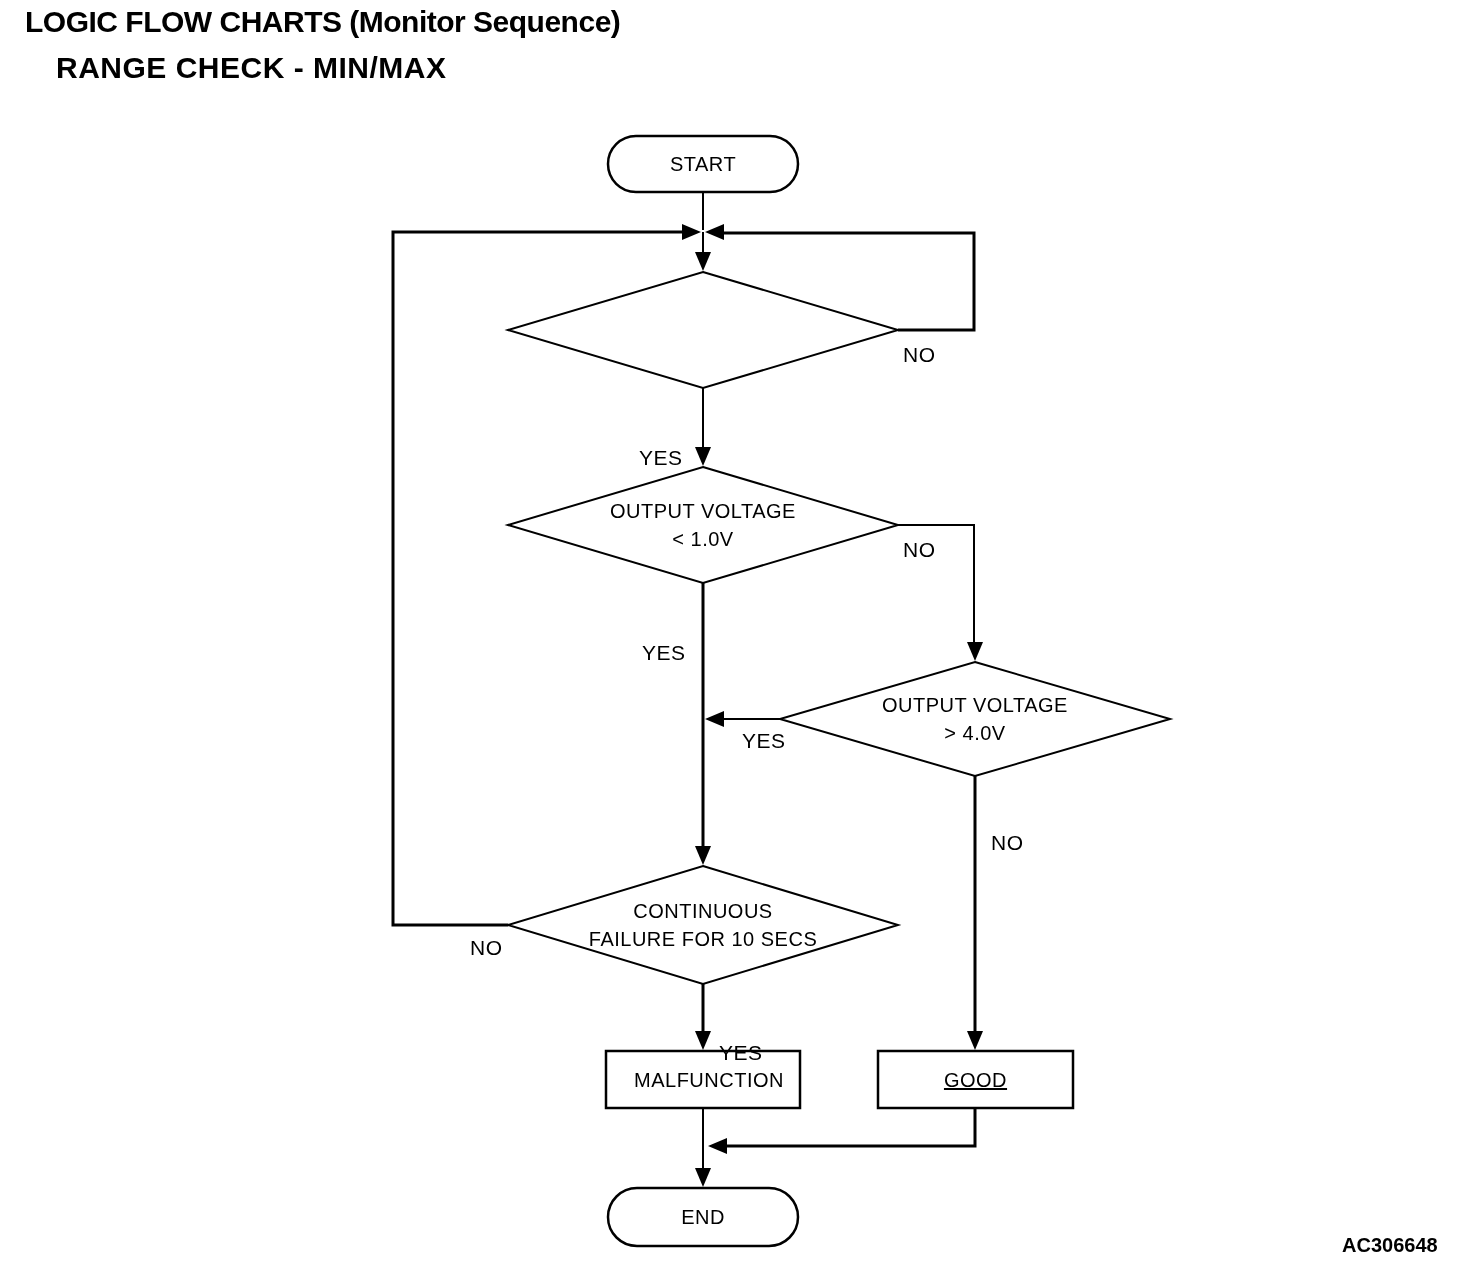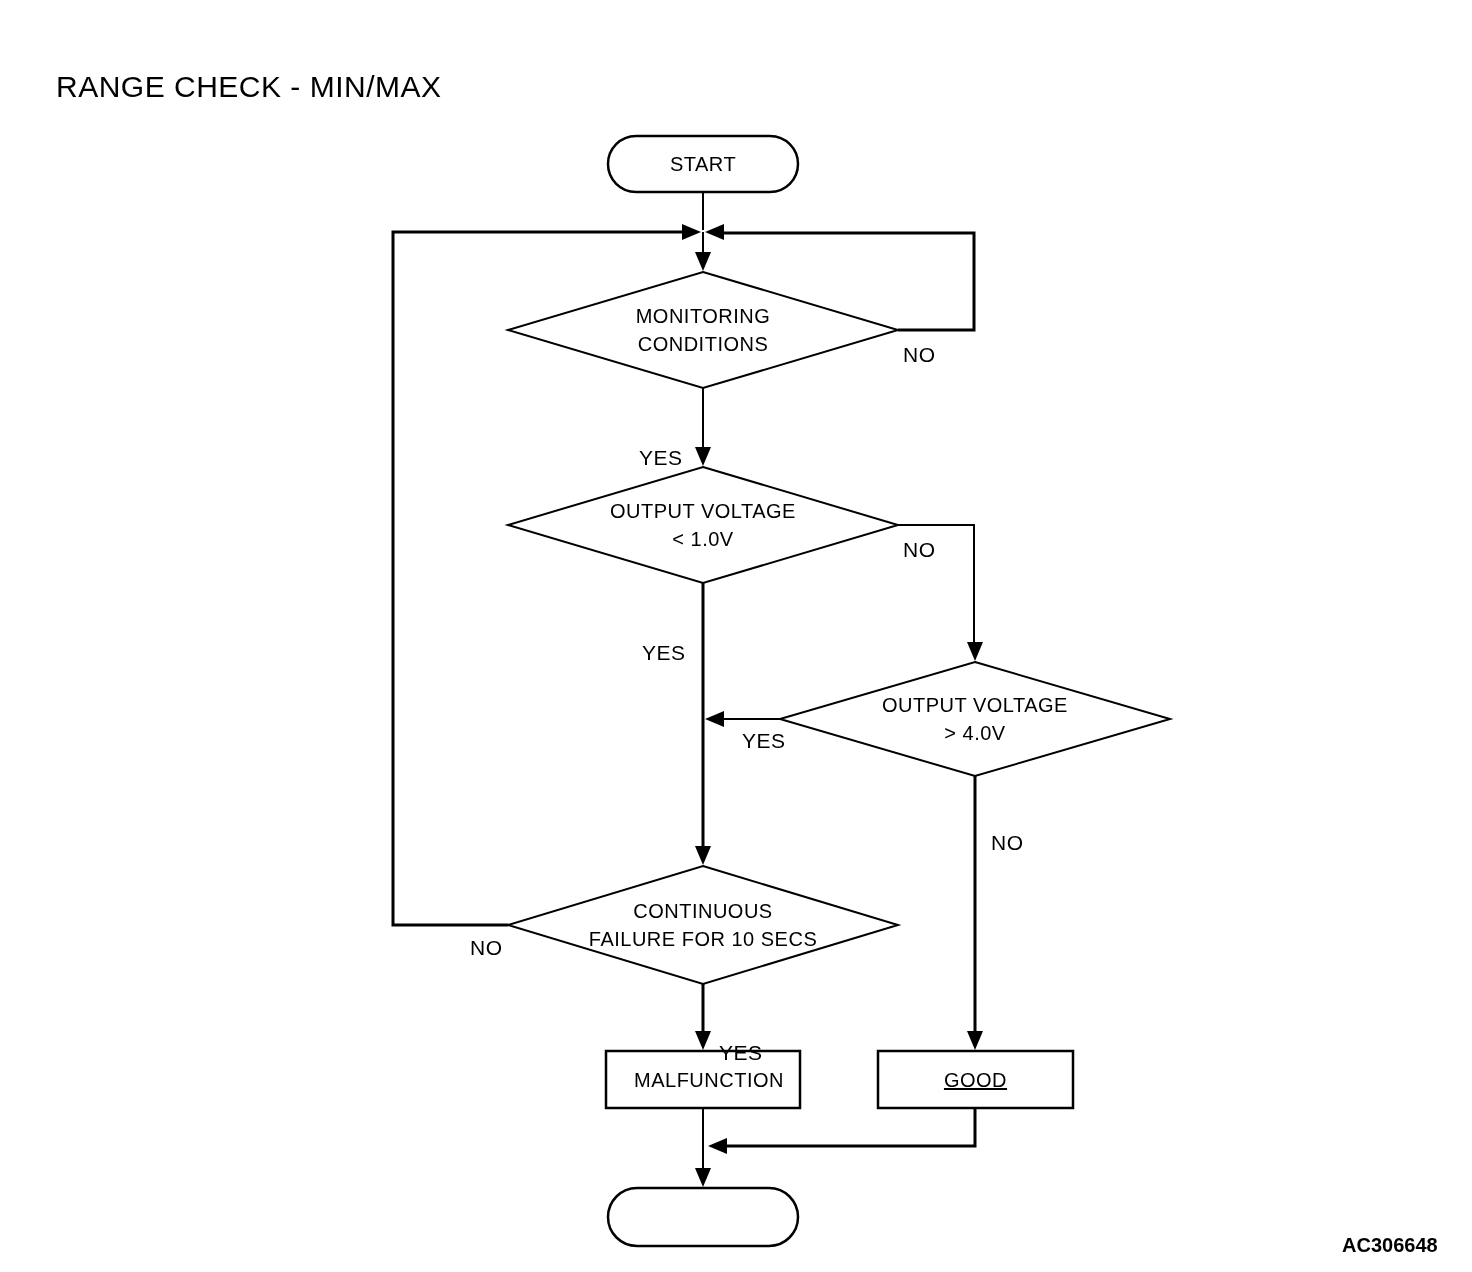--- a/index.html
+++ b/index.html
@@ -26,23 +26,23 @@
     left: 25px;
     top: 5px;
     font-size: 30px;
     font-weight: bold;
     letter-spacing: -0.5px;
     white-space: nowrap;
   }
   .subtitle {
     position: absolute;
     left: 56px;
-    top: 70px;
+    top: 51px;
     font-size: 30px;
-    font-weight: normal;
+    font-weight: bold;
     letter-spacing: 0.5px;
     white-space: nowrap;
   }
   .node-label {
     position: absolute;
     display: flex;
     flex-direction: column;
     align-items: center;
     justify-content: center;
     text-align: center;
@@ -85,20 +85,21 @@
   .arrowhead {
     fill: #000000;
     stroke: none;
   }
 </style>
 </head>
 <body>
 
 <div id="page">
 
+  <div class="title">LOGIC FLOW CHARTS (Monitor Sequence)</div>
   <div class="subtitle">RANGE CHECK - MIN/MAX</div>
 
   <svg id="flow-svg" width="1472" height="1272" viewBox="0 0 1472 1272">
 
     <g>
       <path class="conn" d="M703 192 V230"></path>
     </g>
 
     <g>
       <path class="conn" d="M703 232 V254"></path>
@@ -167,44 +168,41 @@
 
     <rect class="shape" x="606" y="1051" width="194" height="57" stroke-width="2.5"></rect>
 
     <rect class="shape" x="878" y="1051" width="195" height="57" stroke-width="2.5"></rect>
 
     <rect class="shape" x="608" y="1188" width="190" height="58" rx="29" ry="29" stroke-width="2.5"></rect>
   </svg>
 
   <div class="node-label" style="left:608px; top:136px; width:190px; height:56px;">START</div>
 
-  <div class="node-label" style="left:508px; top:272px; width:390px; height:116px;">
-    <span>MONITORING</span>
-    <span>CONDITIONS</span>
-  </div>
 
   <div class="node-label" style="left:508px; top:467px; width:390px; height:116px;">
     <span>OUTPUT VOLTAGE</span>
     <span>&lt; 1.0V</span>
   </div>
 
   <div class="node-label" style="left:780px; top:662px; width:390px; height:114px;">
     <span>OUTPUT VOLTAGE</span>
     <span>&gt; 4.0V</span>
   </div>
 
   <div class="node-label" style="left:508px; top:866px; width:390px; height:118px;">
     <span>CONTINUOUS</span>
     <span>FAILURE FOR 10 SECS</span>
   </div>
 
   <div class="node-label" style="left:628px; top:1051px; width:162px; height:57px;">MALFUNCTION</div>
 
   <div class="node-label" style="left:878px; top:1051px; width:195px; height:57px;text-decoration:underline;">GOOD</div>
 
+  <div class="node-label" style="left:608px; top:1188px; width:190px; height:58px;">END</div>
 
   <div class="edge-label" style="left:639px; top:402px;">YES</div>
   <div class="edge-label" style="left:903px; top:299px;">NO</div>
 
   <div class="edge-label" style="left:642px; top:597px;">YES</div>
   <div class="edge-label" style="left:903px; top:494px;">NO</div>
 
   <div class="edge-label" style="left:742px; top:685px;">YES</div>
   <div class="edge-label" style="left:991px; top:787px;">NO</div>
 

